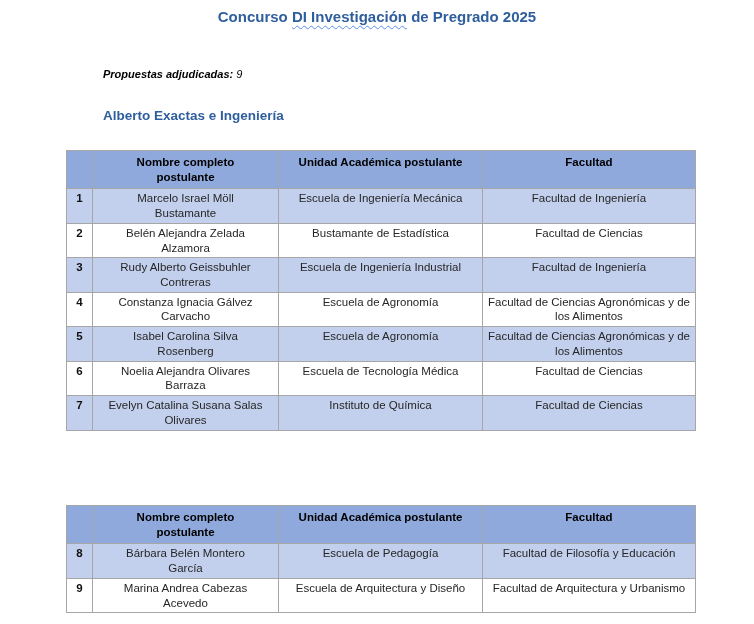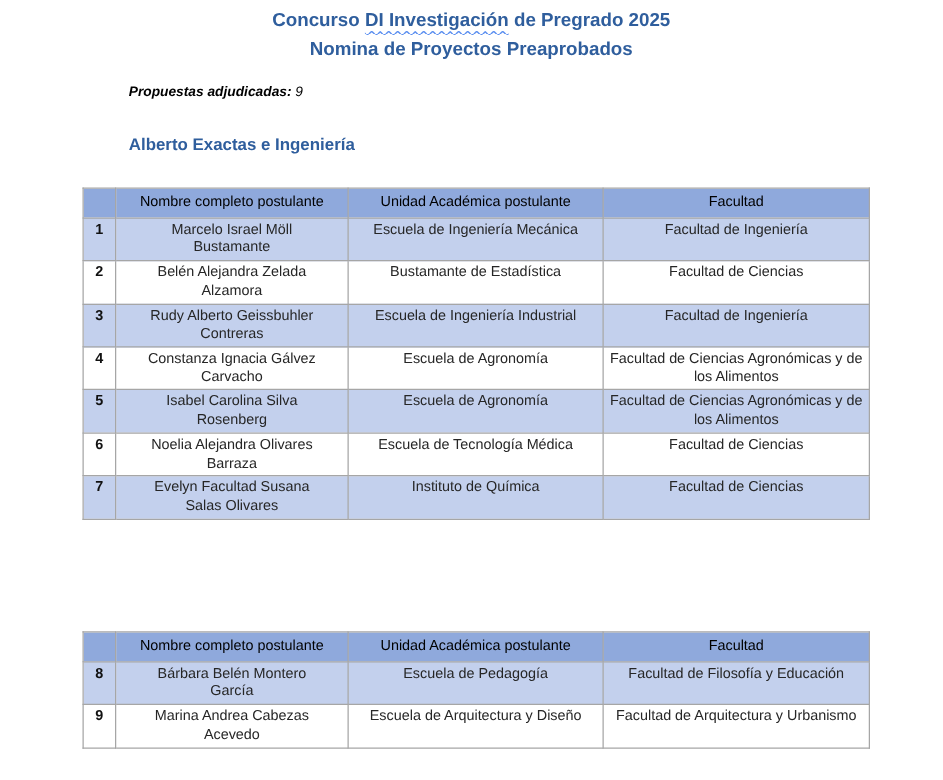--- a/index.html
+++ b/index.html
@@ -57,36 +57,35 @@
   table.roster col.c-unit{width:204px;}
   table.roster col.c-fac{width:213px;}
   table.roster th, table.roster td{
     border:1px solid var(--table-border,#A6A6A6);
     text-align:center;
     vertical-align:top;
     padding:2px 4px;
   }
   table.roster thead th{
     background:var(--table-header-bg,#8FA9DC);
-    color:#000;font-weight:normal;
+    color:#000;font-weight:bold;
     padding:4px 4px;
   }
   table.roster thead th.name{padding:4px 15px;}
   table.roster td.name{padding:2px 15px;}
   table.roster td.num{font-weight:bold;color:#111;}
   table.roster tr.band td{background:var(--row-band-bg,#C3D0ED);}
 </style>
 </head>
 <body>
 
 <div class="page">
 
   <div class="doc-title">
     <div class="title-line"><span>Concurso </span><span class="squiggle">DI Investigación</span><span> de Pregrado 2025</span></div>
-    <div class="title-line">Nomina de Proyectos Preaprobados</div>
   </div>
 
   <div class="adjudicadas">
     <span class="lbl">Propuestas adjudicadas:</span>
     <span>9</span>
   </div>
 
   <div class="section-heading heading-1">Alberto Exactas e Ingeniería</div>
 
   <table class="roster table-1">
@@ -136,21 +135,21 @@
           <td class="fac">Facultad de Ciencias Agronómicas y de los Alimentos</td>
         </tr>
         <tr>
           <td class="num">6</td>
           <td class="name">Noelia Alejandra Olivares Barraza</td>
           <td class="unit">Escuela de Tecnología Médica</td>
           <td class="fac">Facultad de Ciencias</td>
         </tr>
         <tr class="band">
           <td class="num">7</td>
-          <td class="name">Evelyn Facultad Susana Salas Olivares</td>
+          <td class="name">Evelyn Catalina Susana Salas Olivares</td>
           <td class="unit">Instituto de Química</td>
           <td class="fac">Facultad de Ciencias</td>
         </tr>
       </tbody>
   </table>
 
 
   <table class="roster table-2">
     <colgroup>
       <col class="c-num">

